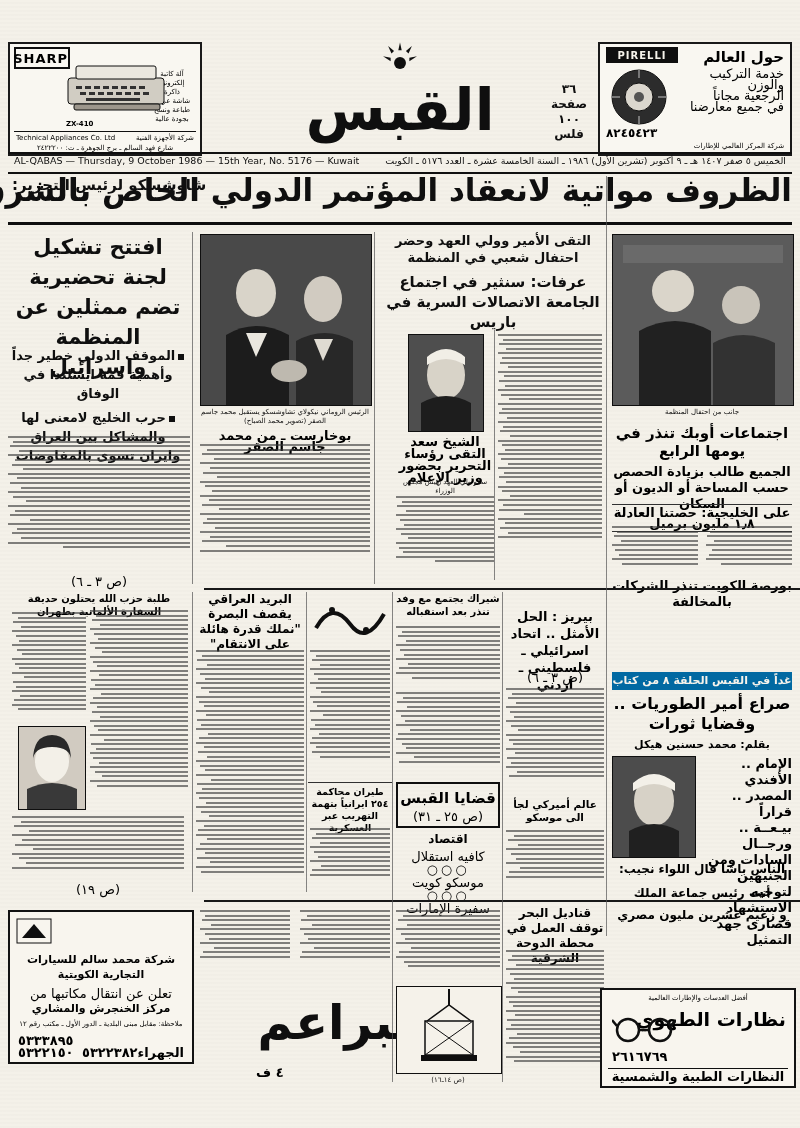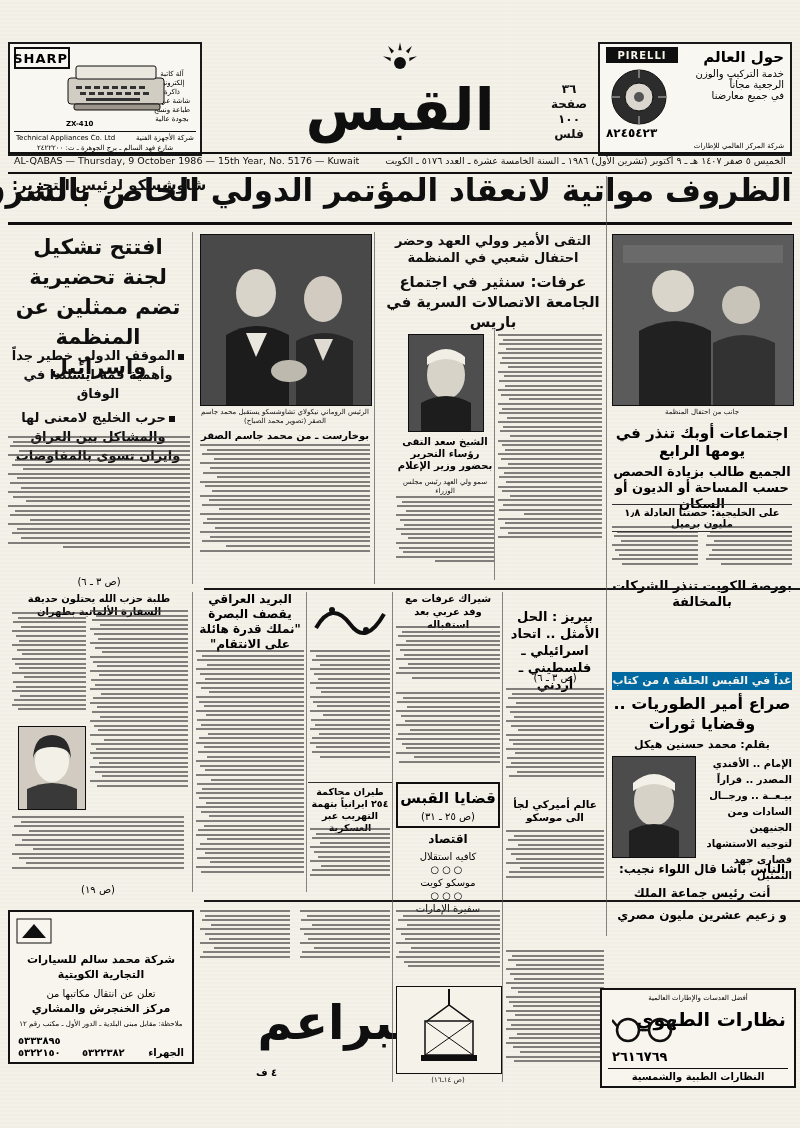--- a/index.html
+++ b/index.html
@@ -59,21 +59,21 @@
   }
   .photo.grainy{
     background:
       repeating-linear-gradient(45deg, rgba(255,255,255,.06) 0 3px, rgba(0,0,0,.06) 3px 6px),
       linear-gradient(160deg,#9a9a9a,#3d3d3d 50%,#787878 75%,#262626);
   }
   .caption{position:absolute;font-size:7px;color:#111;text-align:center;line-height:9px;}
   .bullet-sq{display:inline-block;width:6px;height:6px;background:#111;margin-left:3px;}
   .adbox{position:absolute;border:2px solid #141414;background:#f6f3ec;}
   .tiny{font-size:7px;line-height:9px;}
-  .sm{font-size:10px;line-height:11px;}
+  .sm{font-size:13px;line-height:11px;}
   .bold{font-weight:bold;}
   .wht{color:#f4f1e9;}
 </style>
 </head>
 <body>
 
 <div class="page">
   <div class="paper"></div>
 
   <div class="masthead">
@@ -595,21 +595,21 @@
   </div>
   <div class="box bold ctr" style="left:396px;top:832px;width:104px;font-size:12px;">اقتصاد</div>
   <div class="box sm" style="left:396px;top:850px;width:104px;text-align:center;line-height:13px;">
     <div>كافيه استقلال</div>
     <div style="letter-spacing:3px;">○○○</div>
     <div>موسكو كويت</div>
     <div style="letter-spacing:3px;">○○○</div>
     <div>سفيرة الإمارات</div>
   </div>
 
-  <div class="box bold ctr" style="left:396px;top:592px;width:104px;font-size:10px;line-height:13px;">شيراك عرفات مع وفد عربي بعد استقباله</div>
+  <div class="box bold ctr" style="left:396px;top:592px;width:104px;font-size:10px;line-height:13px;">شيراك يجتمع مع وفد تنذر بعد استقباله</div>
   <div class="box tiny" style="left:396px;top:626px;width:104px;height:56px;">
     <div class="lines">
       <i style="width:100%"></i>
         <i style="width:94%"></i>
         <i style="width:98%"></i>
         <i style="width:90%"></i>
         <i style="width:100%"></i>
       <i style="width:96%"></i>
         <i style="width:92%"></i>
         <i style="width:100%"></i>
@@ -735,20 +735,21 @@
       <line x1="52" y1="2" x2="52" y2="18" stroke="#111" stroke-width="2"></line>
       <path d="M30 34 L52 18 L74 34" stroke="#111" stroke-width="1.5" fill="none"></path>
       <rect x="28" y="34" width="48" height="34" fill="none" stroke="#111" stroke-width="1.5"></rect>
       <line x1="28" y1="34" x2="76" y2="68" stroke="#111"></line>
       <line x1="76" y1="34" x2="28" y2="68" stroke="#111"></line>
       <rect x="24" y="68" width="56" height="6" fill="#111"></rect>
     </svg>
   </div>
   <div class="caption" style="left:396px;top:1076px;width:104px;">(ص ١٤ـ١٦)</div>
 
+  <div class="box bold ctr" style="left:506px;top:906px;width:98px;font-size:12px;line-height:15px;">قناديل البحر توقف العمل في محطة الدوحة الشرقية</div>
   <div class="box tiny" style="left:506px;top:950px;width:98px;height:126px;">
     <div class="lines">
       <i style="width:100%"></i>
         <i style="width:94%"></i>
         <i style="width:98%"></i>
         <i style="width:90%"></i>
         <i style="width:100%"></i>
       <i style="width:96%"></i>
         <i style="width:92%"></i>
         <i style="width:100%"></i>

